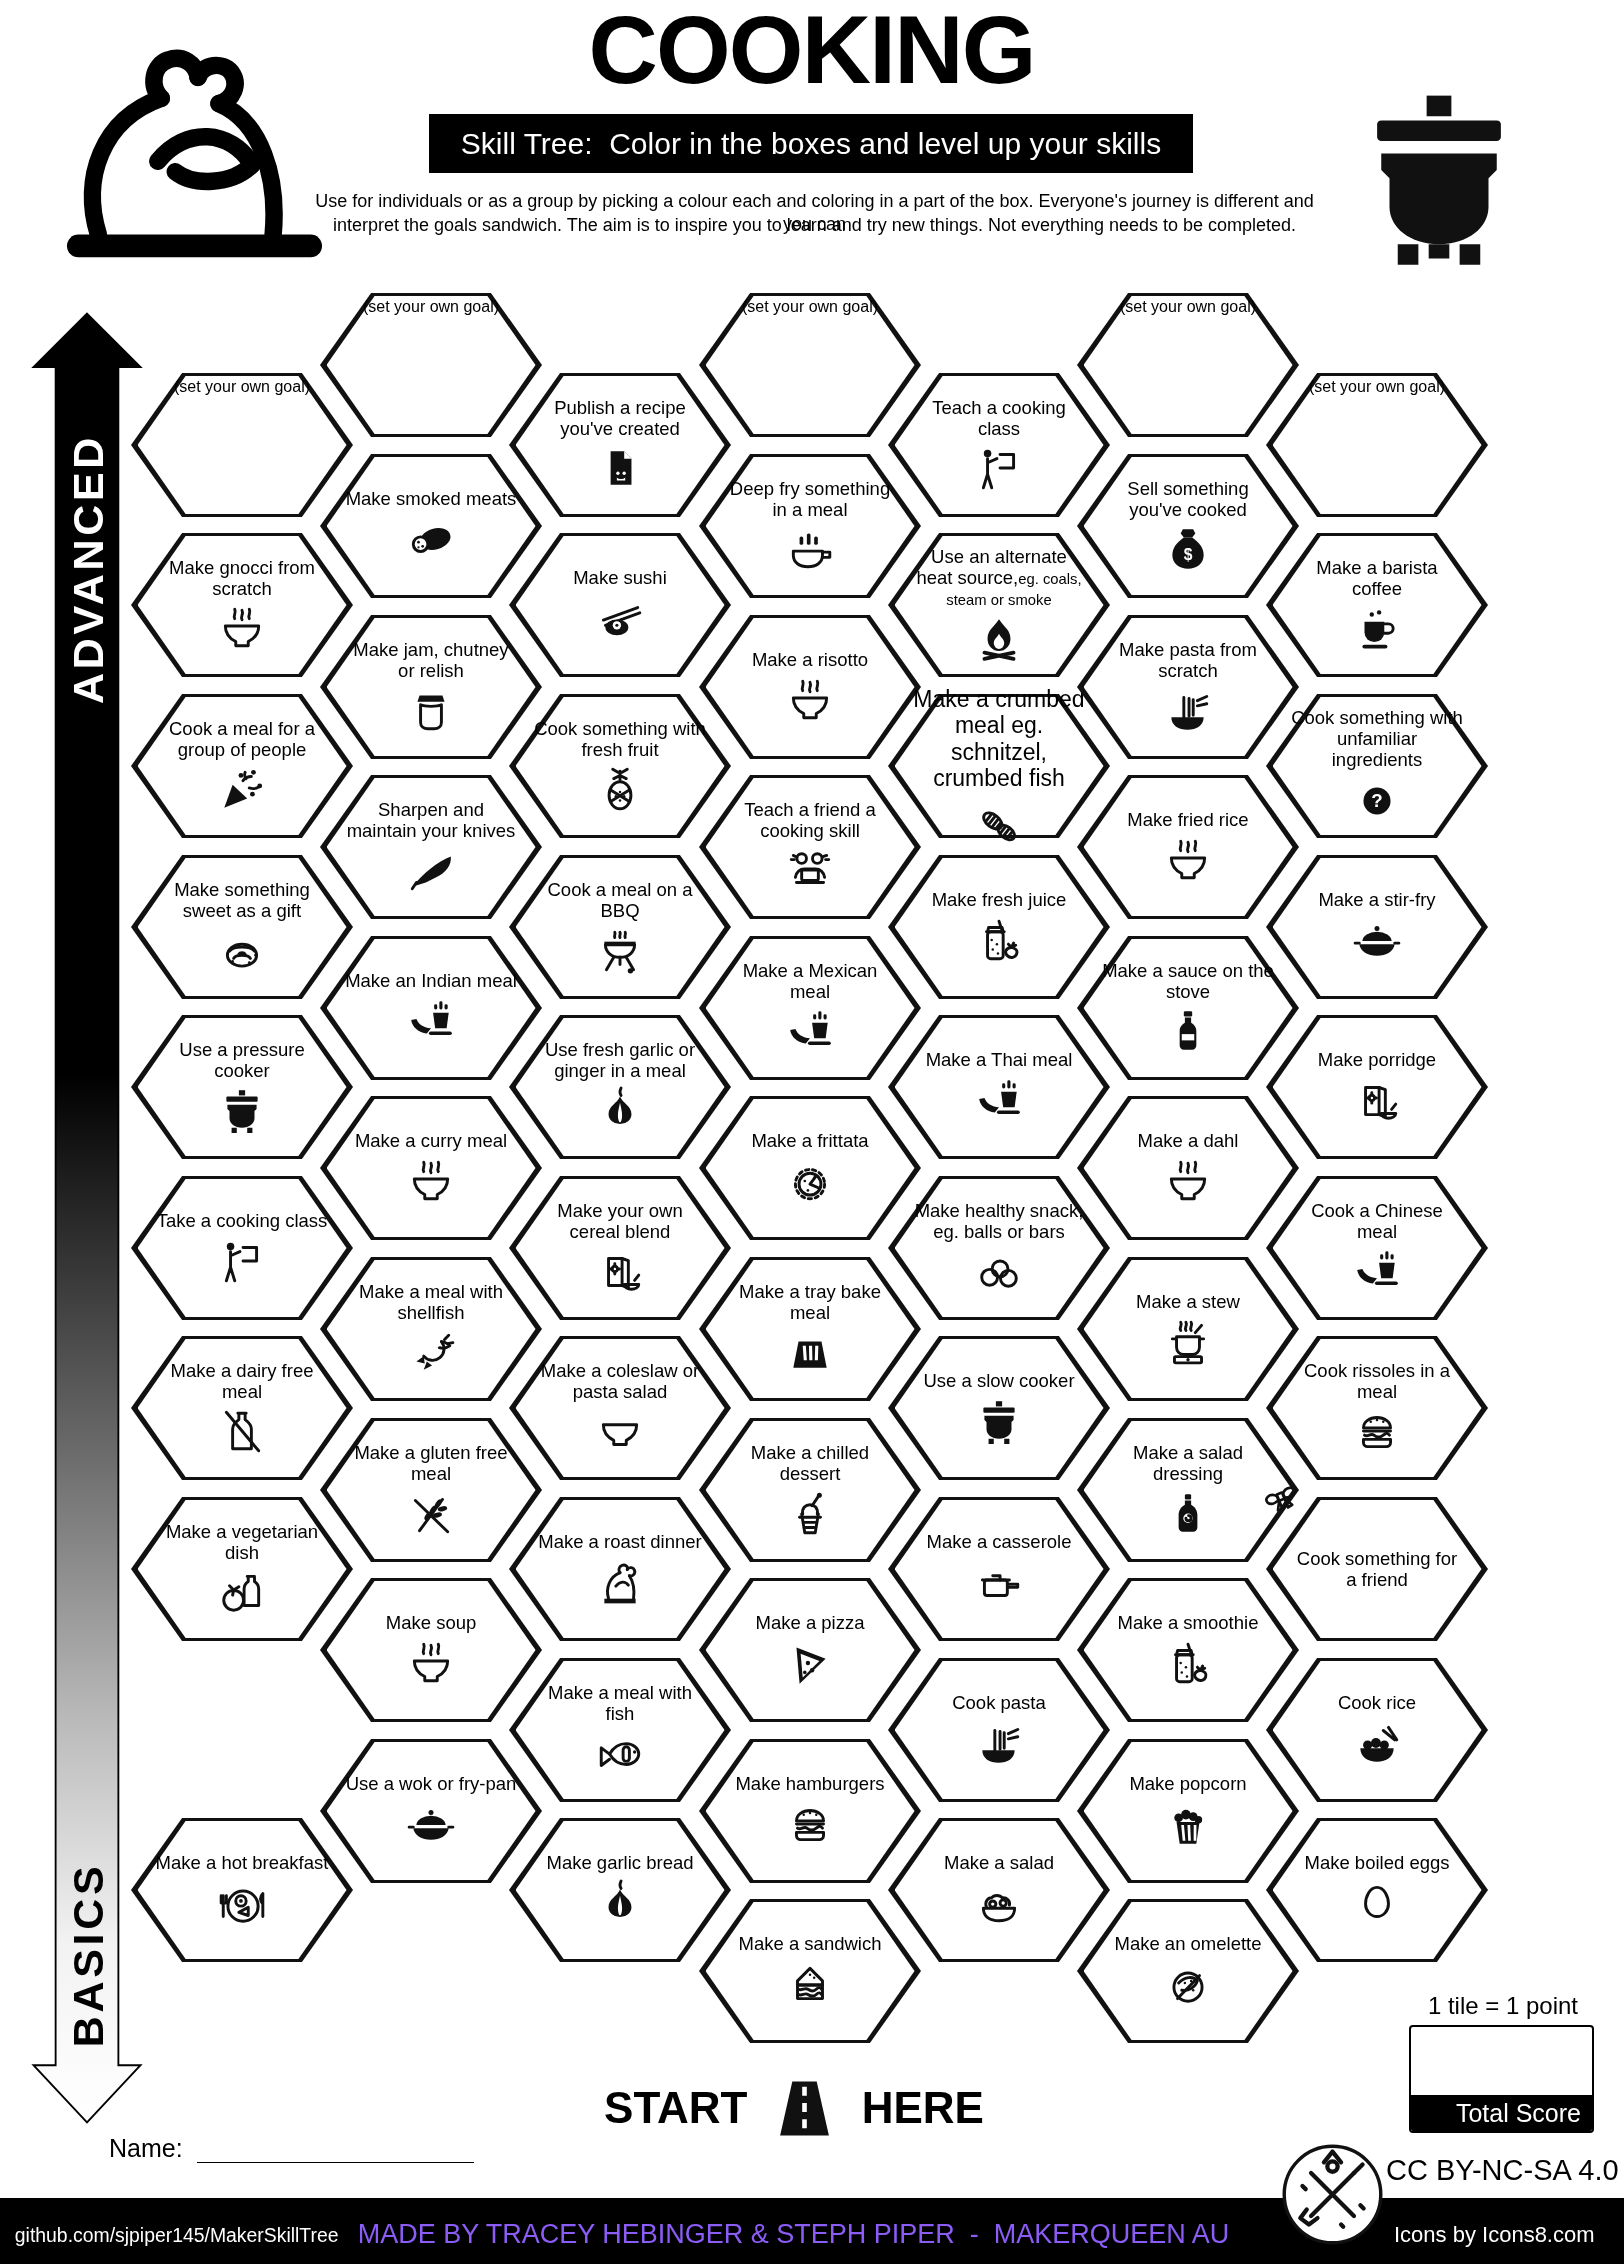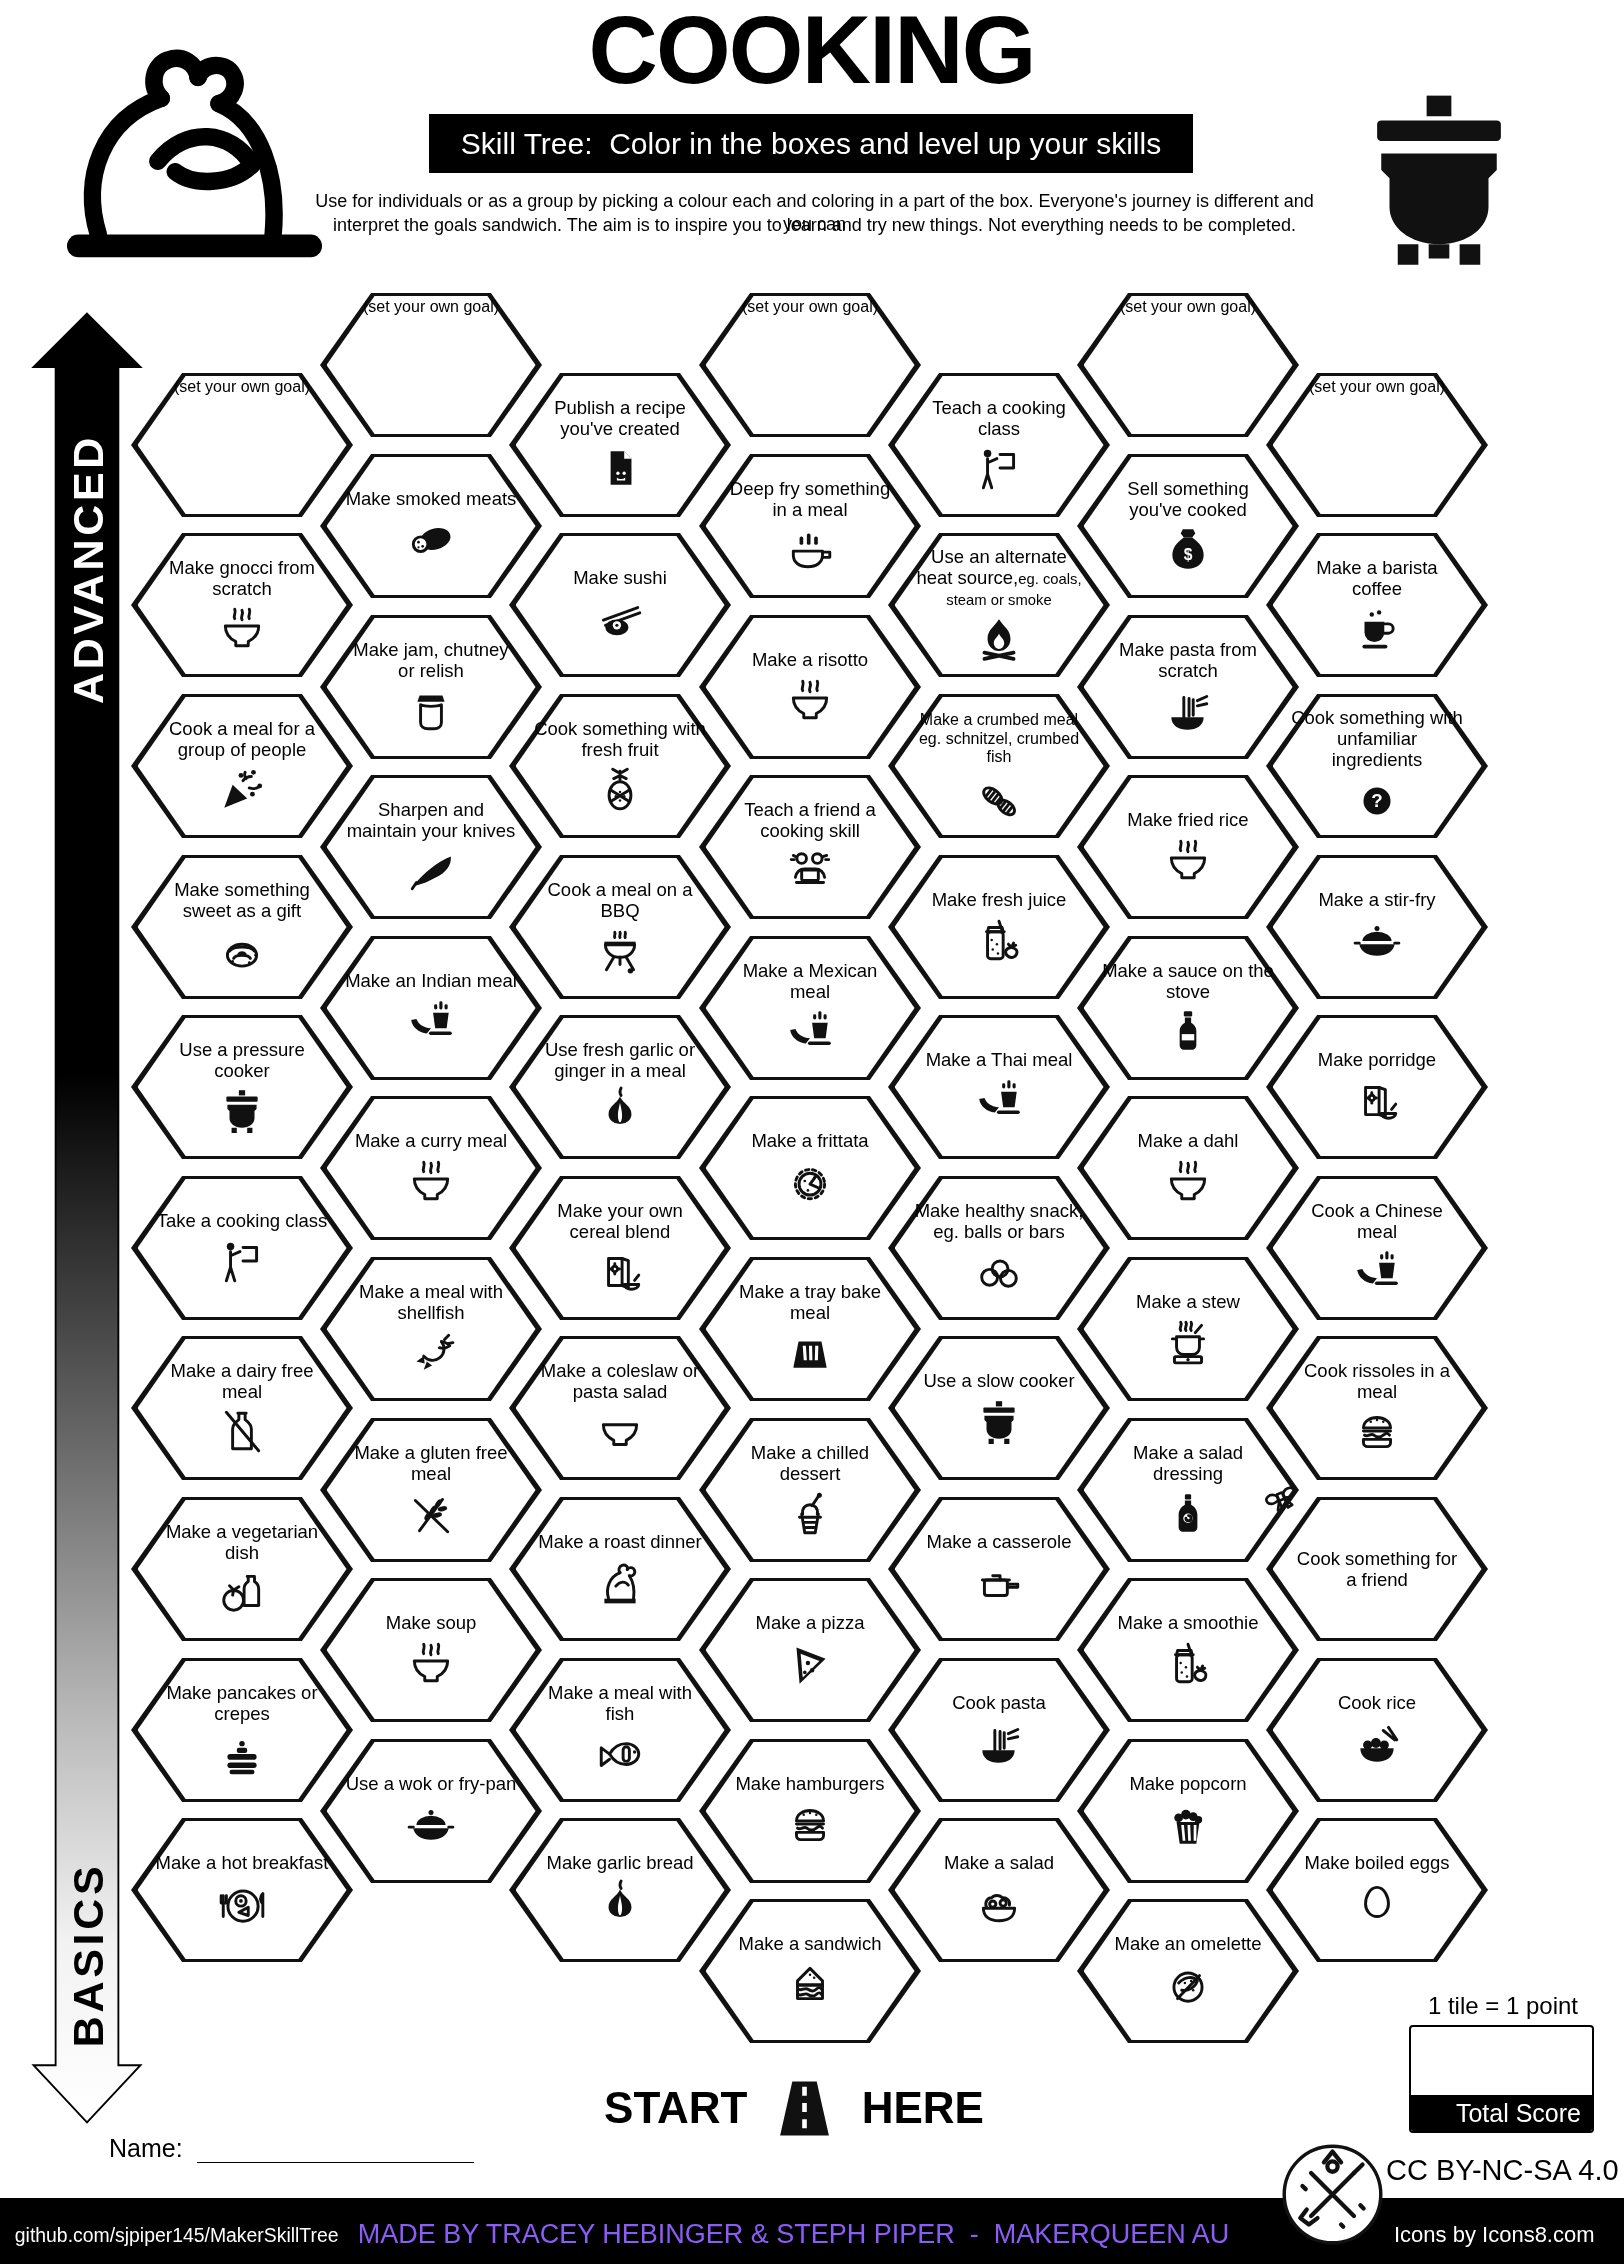--- a/index.html
+++ b/index.html
@@ -27,21 +27,21 @@
 
   
   #hex-grid{left:0;top:0;width:1624px;height:2265px}
   .hex{position:absolute;width:222px;height:144px}
   .hex-border,.hex-inner{clip-path:polygon(23% 0,77% 0,100% 50%,77% 100%,23% 100%,0 50%)}
   .hex-border{position:absolute;inset:0;background:#111}
   .hex-inner{position:absolute;left:6.5px;right:6.5px;top:3px;bottom:3px;background:#fff}
   .hex-content{position:absolute;inset:0;display:flex;flex-direction:column;
     align-items:center;justify-content:center;gap:4.6px;padding:7.4px 24px;text-align:center}
   .hex-label{font-size:18.5px;line-height:1.14}
-  .hex.small .hex-label{font-size:16px}
+  .hex.small .hex-label{font-size:23px}
   .hex-label .sub{font-size:14.8px}
   .hex.goal .hex-content{justify-content:flex-start;padding-top:5px}
   .hex.goal .hex-label{font-size:16px}
   .tile-icon{width:50px;height:50px;flex:none}
   .bow-decor{position:absolute;left:-7.4px;top:-14.8px;width:50px;height:46px;transform:rotate(-22deg)}
 
   
   .st{fill:none;stroke:#111;stroke-width:2.8;stroke-linecap:round;stroke-linejoin:round}
   .fl{fill:#111;stroke:none}
   .wh{fill:#fff;stroke:none}
@@ -203,34 +203,20 @@
       <div class="hex-inner"></div>
       <div class="hex-content">
         <div class="hex-label"><span>Make a vegetarian dish</span></div>
         <svg viewBox="0 0 48 48" class="tile-icon">
           <path class="st" d="M29 9h7M30 10v4c-3 2-4 4-4 7v16h14V21c0-3-1-5-4-7v-4"></path>
           <circle class="st" cx="16" cy="32" r="9.5"></circle>
           <path class="st" d="M16 22l-4-4M16 22l5-3M16 22l-1 5"></path>
         </svg>
       </div>
     </div>
-    <div class="hex" style="left: 131px; top: 1658px;">
-      <div class="hex-border"></div>
-      <div class="hex-inner"></div>
-      <div class="hex-content">
-        <div class="hex-label"><span>Make pancakes or crepes</span></div>
-        <svg viewBox="0 0 48 48" class="tile-icon">
-          <rect class="fl" x="10" y="25" width="28" height="5.5" rx="2.7"></rect>
-          <rect class="fl" x="10" y="33" width="28" height="5.5" rx="2.7"></rect>
-          <rect class="fl" x="12" y="40" width="24" height="4.5" rx="2.2"></rect>
-          <rect class="fl" x="19" y="19" width="10" height="5" rx="2"></rect>
-          <circle class="fl" cx="24" cy="15" r="2.6"></circle>
-        </svg>
-      </div>
-    </div>
     <div class="hex" style="left: 131px; top: 1818px;">
       <div class="hex-border"></div>
       <div class="hex-inner"></div>
       <div class="hex-content">
         <div class="hex-label"><span>Make a hot breakfast</span></div>
         <svg viewBox="0 0 48 48" class="tile-icon">
           <circle class="st" cx="25" cy="27" r="14.5"></circle>
           <circle class="st" cx="23" cy="22" r="5"></circle>
           <circle class="fl" cx="23" cy="22" r="1.8"></circle>
           <path class="st" d="M21 33l9-5v8zM6 17v20M4 17v7h5v-7M44 15v22M44 15c-3 3-3 7 0 10"></path>

